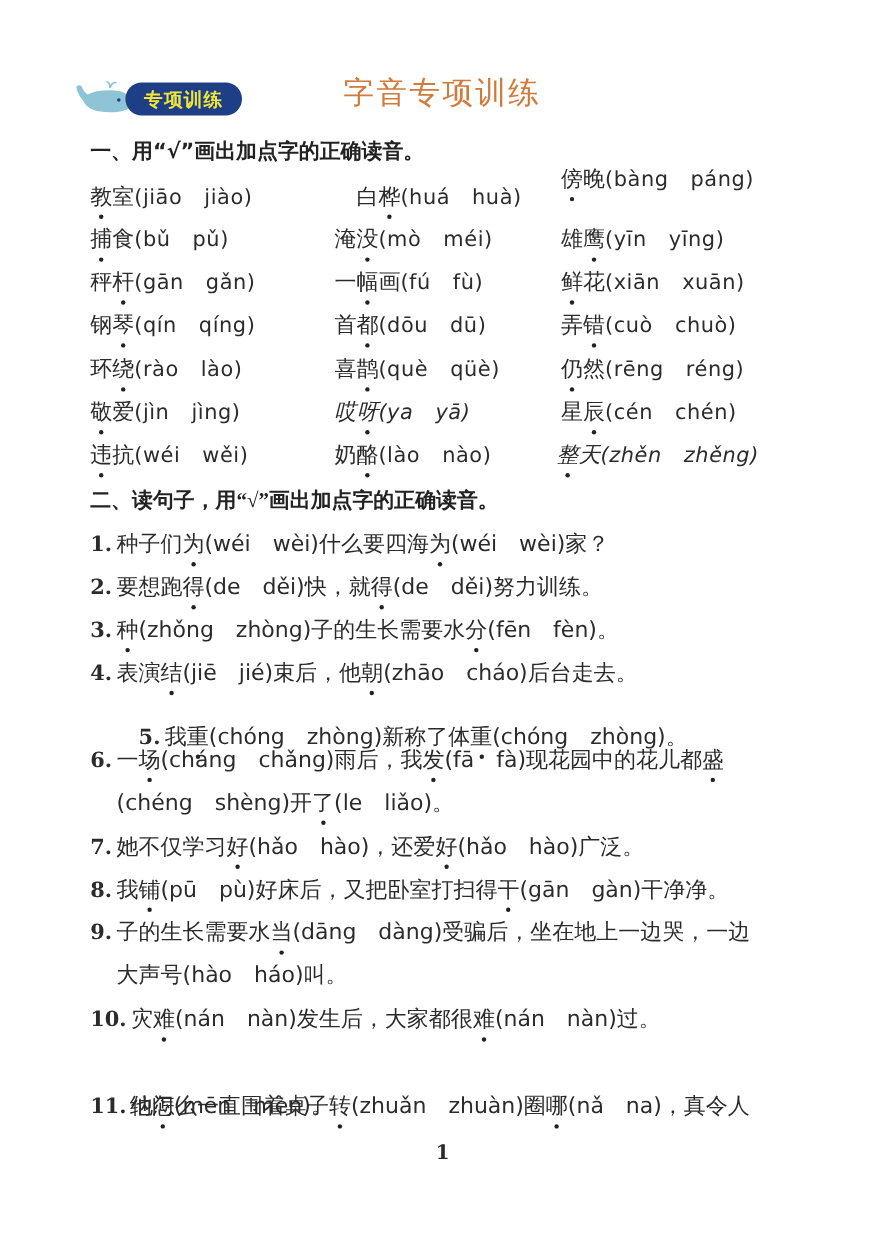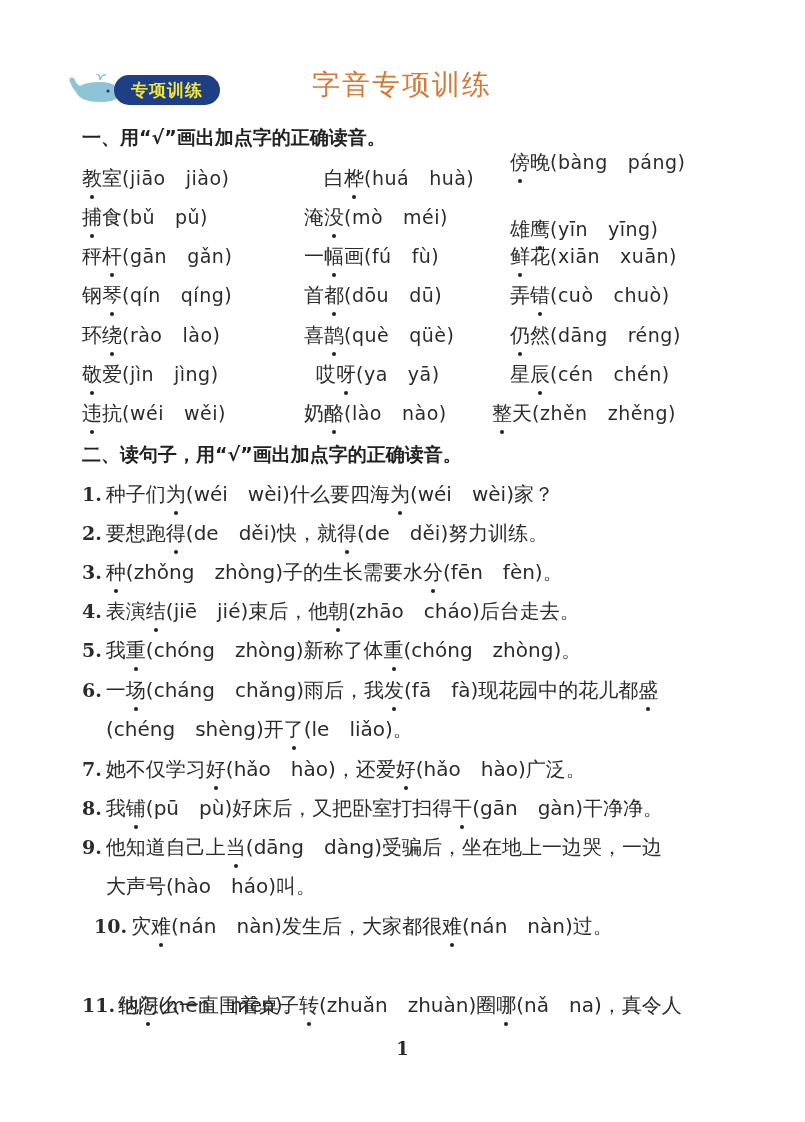--- a/index.html
+++ b/index.html
@@ -58,44 +58,44 @@
       <div class="word" style="left: 82px; top: 243px;"><span>秤</span><span class="dot">杆</span><span class="py">(gān  gǎn)</span></div>
       <div class="word" style="left: 82px; top: 282px;"><span>钢</span><span class="dot">琴</span><span class="py">(qín  qíng)</span></div>
       <div class="word" style="left: 82px; top: 322px;"><span>环</span><span class="dot">绕</span><span class="py">(rào  lào)</span></div>
       <div class="word" style="left: 82px; top: 361px;"><span class="dot">敬</span><span>爱</span><span class="py">(jìn  jìng)</span></div>
       <div class="word" style="left: 82px; top: 400px;"><span class="dot">违</span><span>抗</span><span class="py">(wéi  wěi)</span></div>
       <div class="word" style="left: 304px; top: 165px; margin-left: 20px;"><span>白</span><span class="dot">桦</span><span class="py">(huá  huà)</span></div>
       <div class="word" style="left: 304px; top: 204px;"><span>淹</span><span class="dot">没</span><span class="py">(mò  méi)</span></div>
       <div class="word" style="left: 304px; top: 243px;"><span>一</span><span class="dot">幅</span><span>画</span><span class="py">(fú  fù)</span></div>
       <div class="word" style="left: 304px; top: 282px;"><span>首</span><span class="dot">都</span><span class="py">(dōu  dū)</span></div>
       <div class="word" style="left: 304px; top: 322px;"><span>喜</span><span class="dot">鹊</span><span class="py">(què  qüè)</span></div>
-      <div class="word" style="left: 316px; top: 361px;"><span>哎</span><span class="dot">呀</span><span class="py">(ya  yā)</span></div>
+      <div class="word" style="left: 304px; top: 361px; font-style: italic;"><span>哎</span><span class="dot">呀</span><span class="py">(ya  yā)</span></div>
       <div class="word" style="left: 304px; top: 400px;"><span>奶</span><span class="dot">酪</span><span class="py">(lào  nào)</span></div>
       <div class="word" style="left: 510px; top: 149px;"><span class="dot">傍</span><span>晚</span><span class="py">(bàng  páng)</span></div>
-      <div class="word" style="left: 510px; top: 204px; margin-top: 12px;"><span>雄</span><span class="dot">鹰</span><span class="py">(yīn  yīng)</span></div>
+      <div class="word" style="left: 510px; top: 204px;"><span>雄</span><span class="dot">鹰</span><span class="py">(yīn  yīng)</span></div>
       <div class="word" style="left: 510px; top: 243px;"><span class="dot">鲜</span><span>花</span><span class="py">(xiān  xuān)</span></div>
       <div class="word" style="left: 510px; top: 282px;"><span>弄</span><span class="dot">错</span><span class="py">(cuò  chuò)</span></div>
-      <div class="word" style="left: 510px; top: 322px;"><span class="dot">仍</span><span>然</span><span class="py">(dāng  réng)</span></div>
+      <div class="word" style="left: 510px; top: 322px;"><span class="dot">仍</span><span>然</span><span class="py">(rēng  réng)</span></div>
       <div class="word" style="left: 510px; top: 361px;"><span>星</span><span class="dot">辰</span><span class="py">(cén  chén)</span></div>
-      <div class="word" style="left: 492px; top: 400px;"><span class="dot">整</span><span>天</span><span class="py">(zhěn  zhěng)</span></div>
+      <div class="word" style="left: 506px; top: 400px; font-style: italic;"><span class="dot">整</span><span>天</span><span class="py">(zhěn  zhěng)</span></div>
     </div>
 
-  <div class="section-heading" style="top:442px;">二、读句子，用“√”画出加点字的正确读音。</div>
+  <div class="section-heading" style="top:442px;font-family:Liberation Serif, serif;">二、读句子，用“√”画出加点字的正确读音。</div>
 
   <div id="sec2">
       <div class="sent" style="top: 481px;"><span class="num">1.</span><span>种子们</span><span class="dot">为</span><span>(wéi  wèi)什么要四海</span><span class="dot">为</span><span>(wéi  wèi)家？</span></div>
       <div class="sent" style="top: 520px;"><span class="num">2.</span><span>要想跑</span><span class="dot">得</span><span>(de  děi)快，就</span><span class="dot">得</span><span>(de  děi)努力训练。</span></div>
       <div class="sent" style="top: 559px;"><span class="num">3.</span><span class="dot">种</span><span>(zhǒng  zhòng)子的生长需要水</span><span class="dot">分</span><span>(fēn  fèn)。</span></div>
       <div class="sent" style="top: 598px;"><span class="num">4.</span><span>表演</span><span class="dot">结</span><span>(jiē  jié)束后，他</span><span class="dot">朝</span><span>(zhāo  cháo)后台走去。</span></div>
-      <div class="sent" style="top: 637px;"><span class="num">5.</span><span>我</span><span class="dot">重</span><span>(chóng  zhòng)新称了体</span><span class="dot">重</span><span>(chóng  zhòng)。</span></div>
+      <div class="sent" style="top: 656px; margin-left: 44px;"><span class="num">5.</span><span>我</span><span class="dot">重</span><span>(chóng  zhòng)新称了体</span><span class="dot">重</span><span>(chóng  zhòng)。</span></div>
       <div class="sent" style="top: 677px;"><span class="num">6.</span><span>一</span><span class="dot">场</span><span>(cháng  chǎng)雨后，我</span><span class="dot">发</span><span>(fā  fà)现花园中的花儿都</span><span class="dot">盛</span></div>
       <div class="cont" style="top: 716px; left: 106px;"><span>(chéng  shèng)开</span><span class="dot">了</span><span>(le  liǎo)。</span></div>
       <div class="sent" style="top: 756px;"><span class="num">7.</span><span>她不仅学习</span><span class="dot">好</span><span>(hǎo  hào)，还爱</span><span class="dot">好</span><span>(hǎo  hào)广泛。</span></div>
       <div class="sent" style="top: 795px;"><span class="num">8.</span><span>我</span><span class="dot">铺</span><span>(pū  pù)好床后，又把卧室打扫得</span><span class="dot">干</span><span>(gān  gàn)干净净。</span></div>
-      <div class="sent" style="top: 834px;"><span class="num">9.</span><span>他知道自己上</span><span class="dot">当</span><span>(dāng  dàng)受骗后，坐在地上一边哭，一边</span></div>
+      <div class="sent" style="top: 834px;"><span class="num">9.</span><span>子的生长需要水</span><span class="dot">当</span><span>(dāng  dàng)受骗后，坐在地上一边哭，一边</span></div>
       <div class="cont" style="top: 873px; left: 106px;"><span>大声号(hào  háo)叫。</span></div>
-      <div class="sent" style="top: 913px; margin-left: 12px;"><span class="num">10.</span><span>灾</span><span class="dot">难</span><span>(nán  nàn)发生后，大家都很</span><span class="dot">难</span><span>(nán  nàn)过。</span></div>
+      <div class="sent" style="top: 913px;"><span class="num">10.</span><span>灾</span><span class="dot">难</span><span>(nán  nàn)发生后，大家都很</span><span class="dot">难</span><span>(nán  nàn)过。</span></div>
       <div class="sent" style="top: 992px;"><span class="num">11.</span><span>他怎么一直围着桌子</span><span class="dot">转</span><span>(zhuǎn  zhuàn)圈</span><span class="dot">哪</span><span>(nǎ  na)，真令人</span></div>
       <div class="cont" style="top: 992px; left: 118px;"><span>纳</span><span class="dot">闷</span><span>(mēn  mèn)。</span></div>
     </div>
 
   <div class="page-num">1</div>
 </div>
 
 </body></html>

